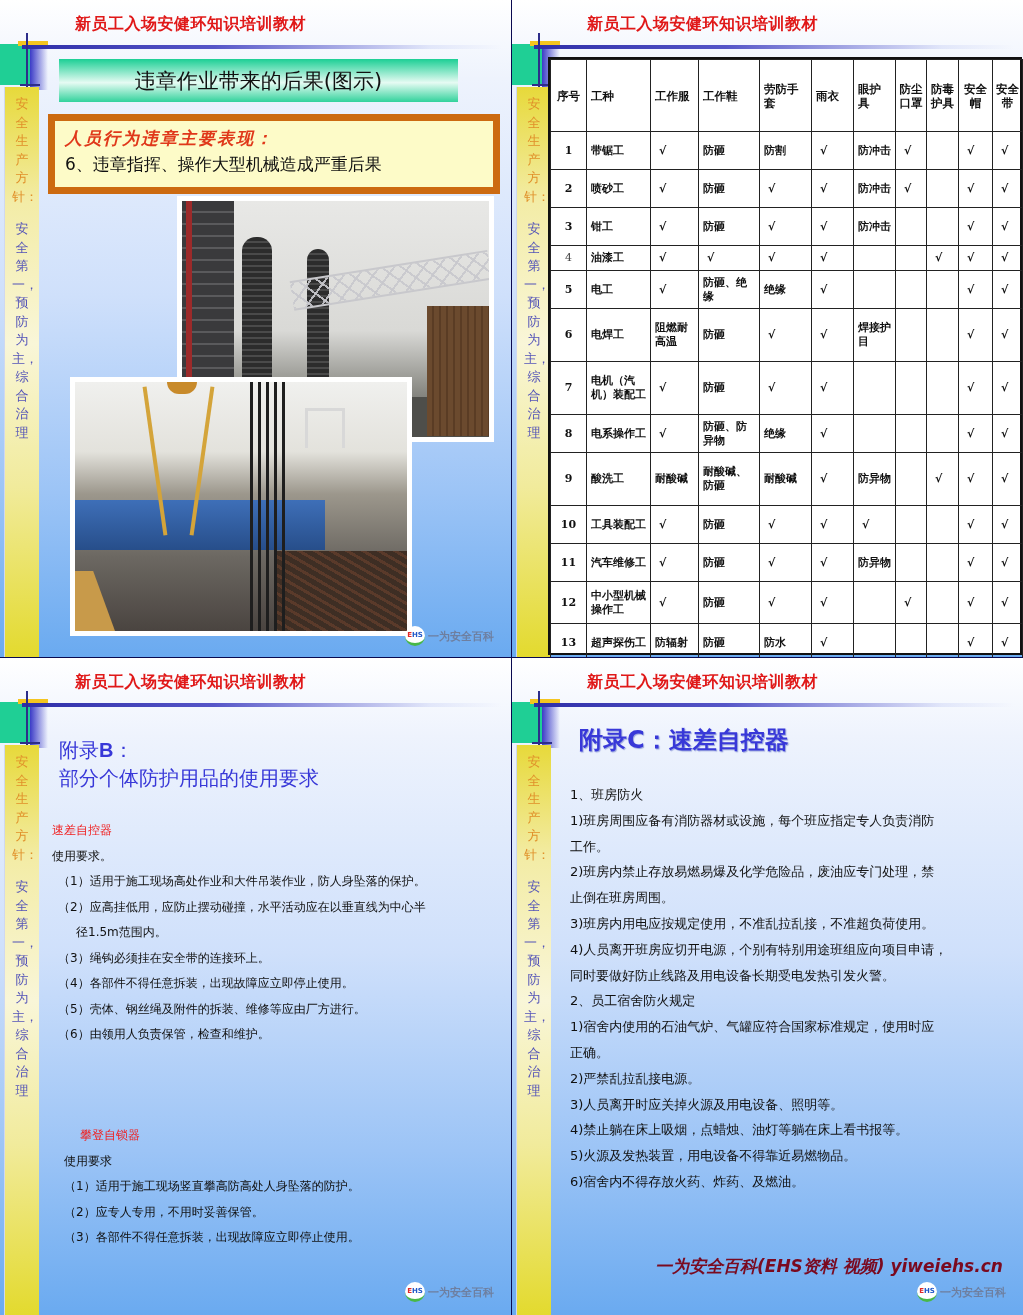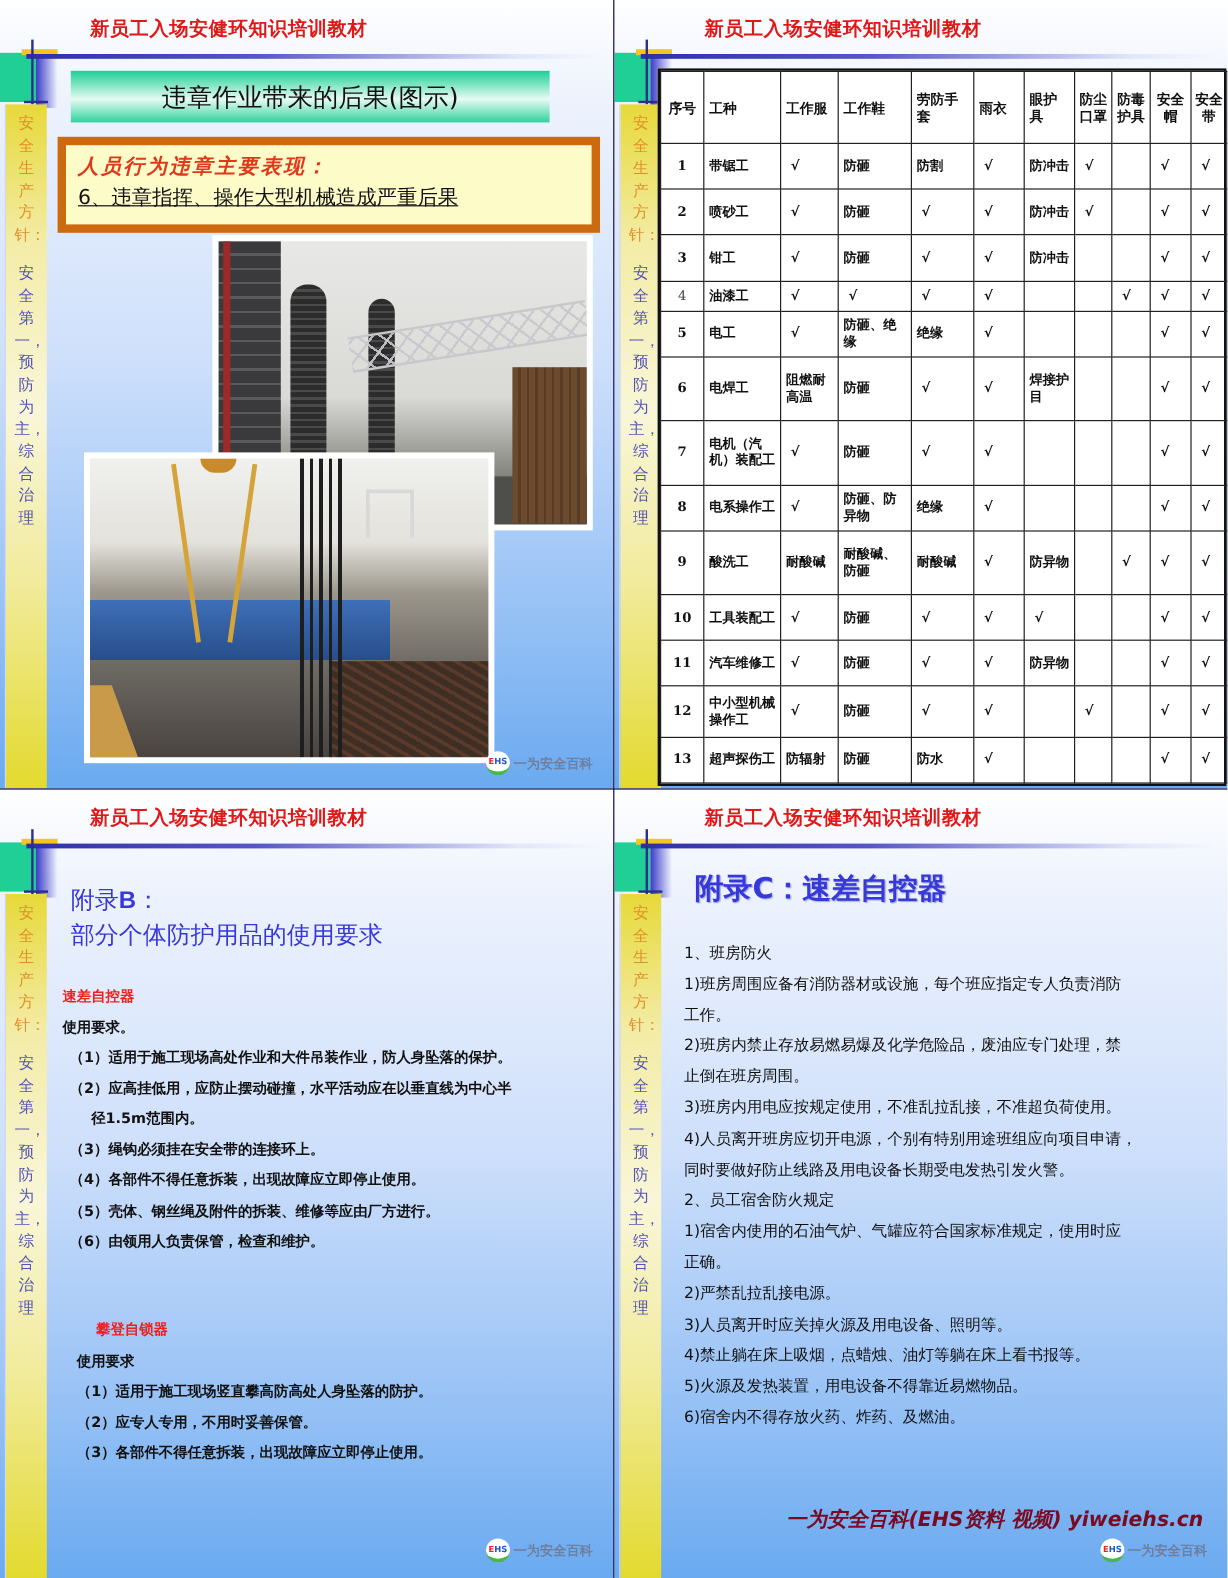--- a/index.html
+++ b/index.html
@@ -60,21 +60,21 @@
     background: linear-gradient(180deg, #1ccf95 0%, #c2f3e2 45%, #e6fbf3 55%, #32d29c 100%);
     display: flex; align-items: center; justify-content: center;
     font-size: 21px; color: #111;
   }
   .s1-box {
     position: absolute; left: 48px; top: 114px; width: 452px; height: 80px;
     background: #cc6a10; padding: 7px;
   }
   .s1-box-inner { width: 100%; height: 100%; background: #fdfbc8; padding: 6px 10px; }
   .s1-box-h { font-family: "DejaVu Serif", "Liberation Serif", serif; color: #e0381a; font-size: 17px; font-weight: bold; font-style: italic; letter-spacing: 2px; }
-  .s1-box-t { font-size: 17px; color: #111; margin-top: 3px; text-decoration: underline; }
+  .s1-box-t { font-size: 17px; color: #111; margin-top: 3px; }
 
   .photo { position: absolute; background: #fff; padding: 5px; }
   .photo1 { left: 177px; top: 196px; width: 317px; height: 246px; }
   .photo2 { left: 70px; top: 377px; width: 342px; height: 259px; }
   .photo-inner { width: 100%; height: 100%; position: relative; overflow: hidden; }
   .p1 { background: linear-gradient(180deg, #e8e8e6 0%, #d9d9d6 55%, #8c8c86 80%, #545450 100%); }
   .p1 .tower { position: absolute; left: 0; top: 0; width: 52px; height: 100%; background: repeating-linear-gradient(180deg, #3a3a3c 0 10px, #5a5a5c 10px 12px); }
   .p1 .tower-red { position: absolute; left: 4px; top: 0; width: 6px; height: 75%; background: #9c2a2a; }
   .p1 .drum1 { position: absolute; left: 60px; top: 36px; width: 30px; height: 175px; border-radius: 14px 14px 0 0; background: repeating-linear-gradient(180deg, #2c2c2c 0 4px, #4a4a4a 4px 6px); }
   .p1 .drum2 { position: absolute; left: 125px; top: 48px; width: 22px; height: 160px; border-radius: 11px 11px 0 0; background: repeating-linear-gradient(180deg, #2c2c2c 0 4px, #4a4a4a 4px 6px); }
@@ -102,21 +102,21 @@
   }
   table.ppe th { font-size: 11.5px; }
   table.ppe td.num { text-align: center; font-family: "DejaVu Serif", "Liberation Serif", serif; }
   table.ppe td.num.light { font-weight: normal; color: #444; }
   table.ppe td.chk { padding-left: 8px; }
   table.ppe th.vert { text-align: center; padding: 0 2px; }
 
   
   .s3-title { position: absolute; left: 59px; top: 78px; color: #3838d8; font-size: 20px; line-height: 28px; }
   .s3-title b { font-family: "Liberation Sans", sans-serif; }
-  .s3-sec { position: absolute; left: 52px; font-size: 12px; font-weight: bold; line-height: 25.5px; color: #111; }
+  .s3-sec { position: absolute; left: 52px; font-size: 12px; font-weight: normal; line-height: 25.5px; color: #111; }
   .s3-sec .red { color: #f02020; }
   .s3-sec .ind { padding-left: 6px; }
   .s3-sec .ind2 { padding-left: 24px; }
 
   
   .s4-title { position: absolute; left: 67px; top: 66px; color: #3838d8; font-size: 24px; font-weight: bold; text-shadow: 1px 1px 1px #9aa6dc; }
   .s4-body { position: absolute; left: 58px; top: 124px; width: 440px; font-size: 13px; line-height: 25.8px; color: #111; }
   .s4-foot { position: absolute; left: 143px; top: 597px; color: #7a0a20; font-size: 17px; font-weight: bold; font-style: italic; white-space: nowrap; }
 </style>
 </head>
@@ -199,21 +199,21 @@
             <col style="width:61px">
             <col style="width:52px">
           <col style="width:42px">
             <col style="width:42px">
             <col style="width:31px">
             <col style="width:32px">
             <col style="width:34px">
             <col style="width:30px">
         </colgroup>
         <thead>
-          <tr style="height:60px">
+          <tr style="height:72px">
             <th class="vert">序号</th>
             <th>工种</th>
             <th>工作服</th>
             <th>工作鞋</th>
             <th>劳防手套</th>
             <th>雨衣</th>
             <th>眼护具</th>
             <th class="vert">防尘口罩</th>
             <th class="vert">防毒护具</th>
             <th class="vert">安全帽</th>
@@ -420,21 +420,21 @@
       <div class="ind">（1）适用于施工现场高处作业和大件吊装作业，防人身坠落的保护。</div>
       <div class="ind">（2）应高挂低用，应防止摆动碰撞，水平活动应在以垂直线为中心半</div>
       <div class="ind2">径1.5m范围内。</div>
       <div class="ind">（3）绳钩必须挂在安全带的连接环上。</div>
       <div class="ind">（4）各部件不得任意拆装，出现故障应立即停止使用。</div>
       <div class="ind">（5）壳体、钢丝绳及附件的拆装、维修等应由厂方进行。</div>
       <div class="ind">（6）由领用人负责保管，检查和维护。</div>
     </div>
 
     <div class="s3-sec" style="top:438px; left:64px;">
-      <div class="red" style="padding-left:16px;">攀登自锁器</div>
+      <div class="red" style="padding-left:16px;margin-top:27px;">攀登自锁器</div>
       <div>使用要求</div>
       <div>（1）适用于施工现场竖直攀高防高处人身坠落的防护。</div>
       <div>（2）应专人专用，不用时妥善保管。</div>
       <div>（3）各部件不得任意拆装，出现故障应立即停止使用。</div>
     </div>
 
     <div class="ehs-logo" style="left:405px; top:624px;">
       <div class="ehs-badge"><span class="e">E</span>HS</div>
       <span class="ehs-text">一为安全百科</span>
     </div>

